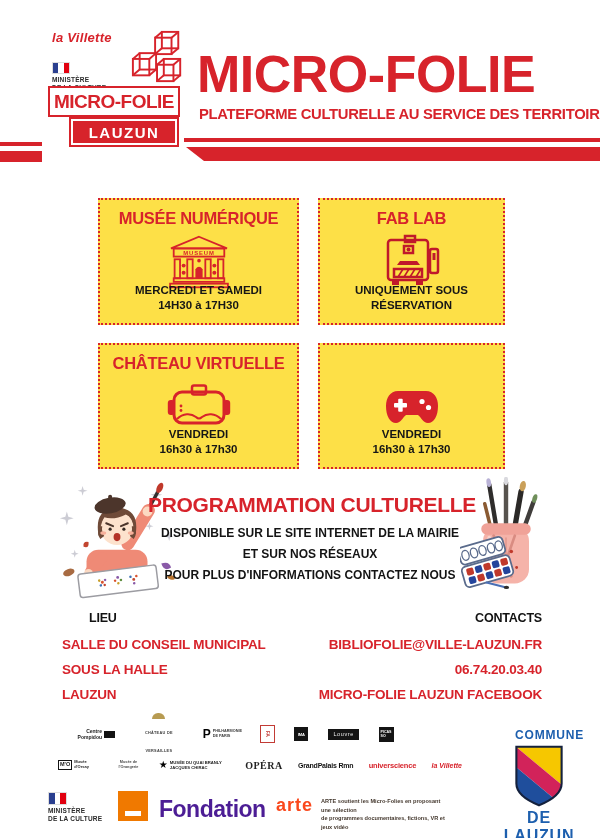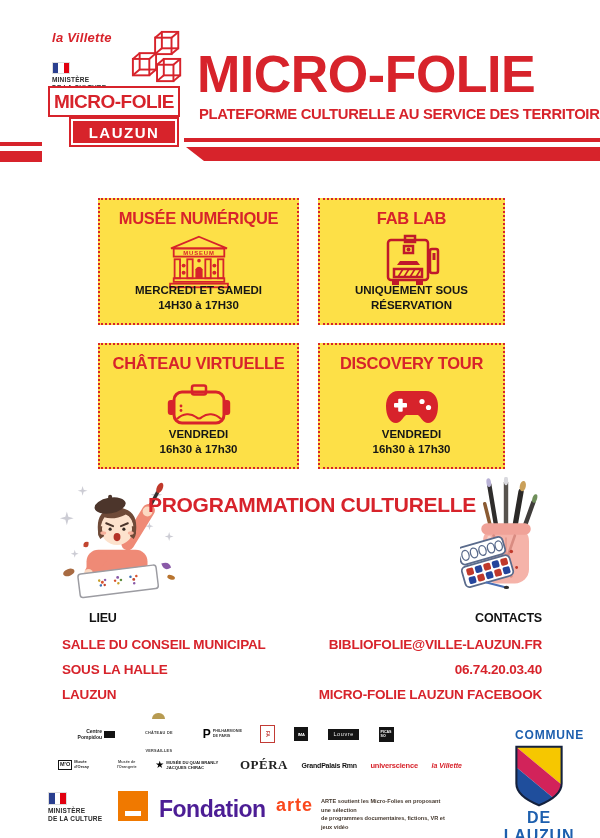--- a/index.html
+++ b/index.html
@@ -91,21 +91,21 @@
   .louvre span{font-size:5.5px;color:#eee;letter-spacing:0.6px;}
   .picasso{width:15px;height:15px;background:#141414;display:flex;align-items:center;justify-content:center;}
   .picasso span{display:block;width:12px;font-size:3.6px;font-weight:bold;color:#fff;line-height:1.15;word-break:break-all;text-align:left;}
   .orsay{display:flex;gap:2px;align-items:center;}
   .orsay-m{border:1px solid #141414;font-size:5.5px;font-weight:bold;padding:0 1px;line-height:1.3;}
   .orsay-t{width:24px;font-size:4px;font-weight:bold;text-align:left;line-height:1.2;}
   .orangerie{width:30px;font-size:3.8px;font-weight:bold;color:#4a4a4a;text-align:center;line-height:1.2;}
   .branly{display:flex;gap:2px;align-items:center;}
   .branly-star{font-size:10px;color:#000;line-height:1;}
   .branly-t{width:60px;font-size:4.2px;font-weight:bold;text-align:left;line-height:1.25;}
-  .opera{font-family:"Liberation Serif",serif;font-size:13px;font-weight:bold;letter-spacing:0.5px;}
+  .opera{font-family:"Liberation Serif",serif;font-size:10px;font-weight:bold;letter-spacing:0.5px;}
   .gp{font-size:7px;font-weight:bold;color:#111;letter-spacing:-0.2px;}
   .universcience{font-size:7.5px;font-weight:bold;color:#d7232b;letter-spacing:-0.2px;}
   .lav2{font-size:7px;font-weight:bold;font-style:italic;color:#d7232b;}
 
   
   .commune{position:absolute;left:494px;top:728px;width:90px;text-align:center;}
   .commune-top{color:#1d5fae;font-weight:bold;font-size:12px;letter-spacing:0.8px;text-align:right;}
   .commune svg{display:block;margin:3px auto 2px;}
   .commune-bottom{color:#1d5fae;font-weight:bold;font-size:16px;letter-spacing:0.8px;}
 
@@ -243,21 +243,20 @@
         <circle cx="14" cy="26.5" r="1.4" fill="#d7232b" stroke="none"></circle>
       </svg>
     </div>
     <div class="card-lines">
       <div>VENDREDI</div>
       <div>16h30 à 17h30</div>
     </div>
   </div>
 
   <div class="card card4">
-    <div class="card-title">DISCOVERY TOUR</div>
     <div class="card-icon">
       <svg width="56" height="36" viewBox="0 0 56 36">
         <path d="M14,2 H42 C50,2 54,9 54,17 C54,27 50,34 44,34 C39,34 37,28 34,26 H22 C19,28 17,34 12,34 C6,34 2,27 2,17 C2,9 6,2 14,2 Z" fill="#d7232b"></path>
         <rect x="10" y="14" width="13" height="4.5" rx="1" fill="#fff"></rect>
         <rect x="14.2" y="9.8" width="4.5" height="13" rx="1" fill="#fff"></rect>
         <circle cx="38" cy="12.5" r="2.6" fill="#fff"></circle>
         <circle cx="44.5" cy="18.5" r="2.6" fill="#fff"></circle>
       </svg>
     </div>
     <div class="card-lines">
@@ -313,20 +312,25 @@
           <circle cx="64" cy="106" r="1.3" fill="#c9a02d"></circle>
         <circle cx="80" cy="104" r="1.5" fill="#c2452f"></circle>
           <circle cx="77" cy="101" r="1.3" fill="#3f72b5"></circle>
         <circle cx="83" cy="101" r="1.3" fill="#d9542f"></circle>
           <circle cx="80" cy="108" r="1.3" fill="#8a5aa8"></circle>
       </g>
     </g>
   </svg>
 
   <div class="prog-title">PROGRAMMATION CULTURELLE</div>
+  <div class="prog-lines">
+    <div>DISPONIBLE SUR LE SITE INTERNET DE LA MAIRIE</div>
+    <div>ET SUR NOS RÉSEAUX</div>
+    <div>POUR PLUS D'INFORMATIONS CONTACTEZ NOUS</div>
+  </div>
 
   <svg class="illu-right" width="92" height="112" viewBox="0 0 104 126">
     <path d="M42,62 L33,8" stroke="#2f2d2c" stroke-width="5" stroke-linecap="round"></path>
     <ellipse cx="32.5" cy="6" rx="2.6" ry="5" fill="#b9b2d6" transform="rotate(-8 32.5 6)"></ellipse>
     <path d="M52,60 L52,6" stroke="#57534e" stroke-width="5" stroke-linecap="round"></path>
     <ellipse cx="52" cy="4" rx="2.4" ry="5" fill="#d9d9de"></ellipse>
     <path d="M61,62 L69,16" stroke="#2b2927" stroke-width="6" stroke-linecap="round"></path>
     <ellipse cx="71" cy="10" rx="3.4" ry="6" fill="#caa05a" transform="rotate(12 71 10)"></ellipse>
     <path d="M70,64 L83,28" stroke="#403d3b" stroke-width="5" stroke-linecap="round"></path>
     <ellipse cx="84.5" cy="24" rx="2.6" ry="5" fill="#6f8f5a" transform="rotate(18 84.5 24)"></ellipse>

